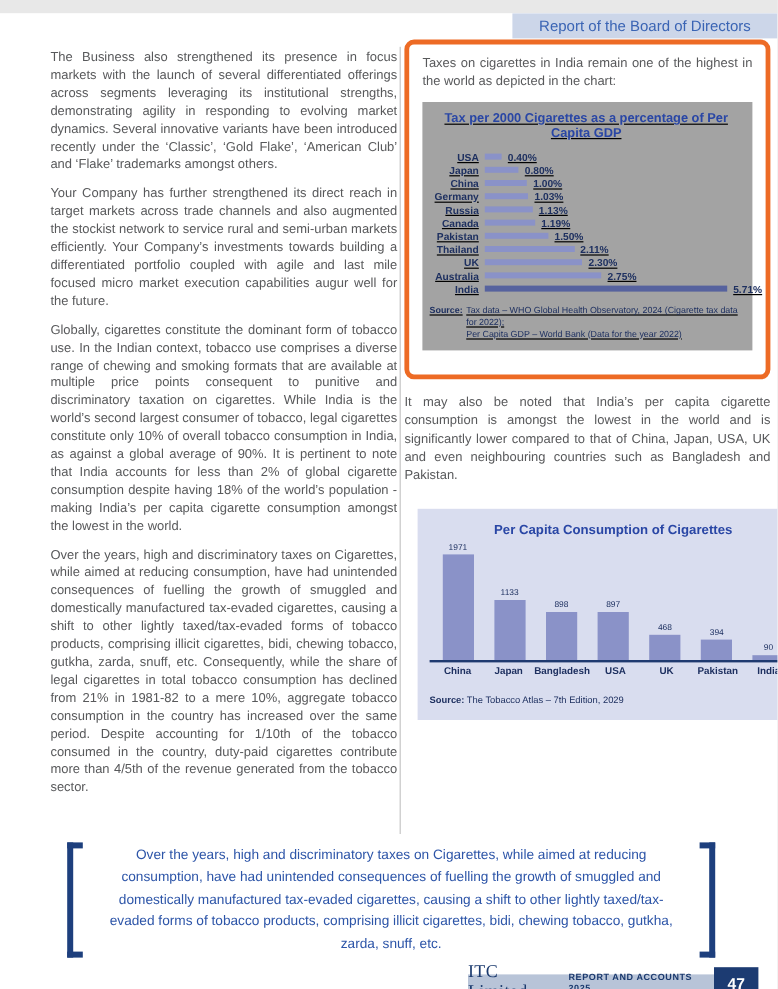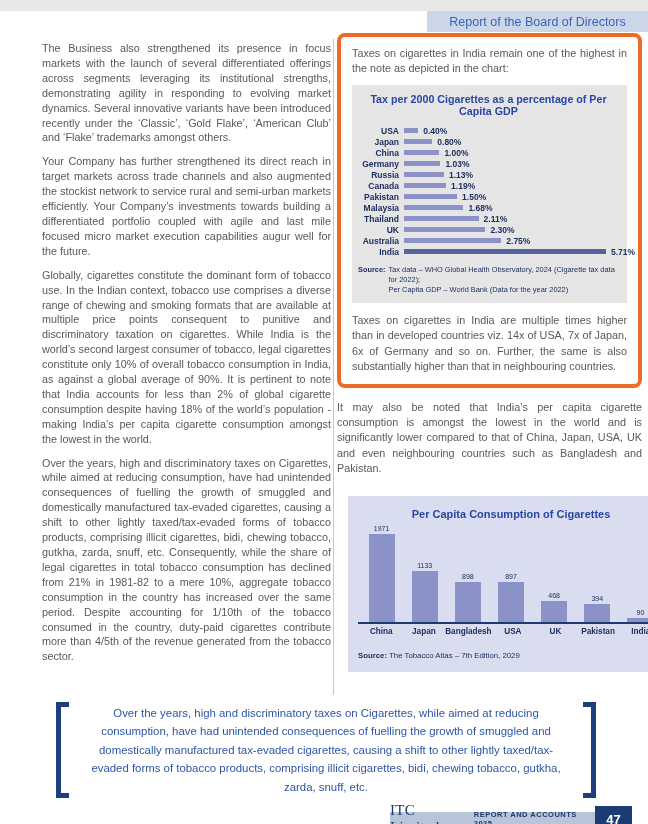--- a/index.html
+++ b/index.html
@@ -27,21 +27,21 @@
 
   
   .right-col { position:absolute; left:337px; top:22px; width:305px; }
 
   .highlight-box {
     border:4px solid #ed6b25; border-radius:8px; background:#fff;
     padding:9px 11px 10px 11px;
   }
   .box-text { color:#58595b; font-size:10.8px; line-height:15.2px; text-align:justify; margin:0; }
 
-  .chart1 { background:#e5e5e5; margin:9px 0 10px 0; padding:8px 8px 9px 6px; }
+  .chart1 { background:#a3a3a3; margin:9px 0 10px 0; padding:8px 8px 9px 6px;text-decoration:underline; }
   .chart1-title { color:#2946a5; font-weight:bold; font-size:10.7px; text-align:center; margin-bottom:8px; }
   .hrow { display:flex; align-items:center; height:11px; }
   .hlabel { flex:none; width:46px; text-align:right; font-size:8.5px; font-weight:bold; color:#1e3060; padding-right:5px; }
   .hbar { flex:none; height:5px; background:#8a92c8; }
   .hbar.hl { background:#56629e; }
   .hvalue { font-size:8.5px; font-weight:bold; color:#1e3060; margin-left:5px; white-space:nowrap; }
   .source-row { display:flex; margin-top:8px; font-size:7.4px; line-height:9.6px; color:#1e3060; }
   .source-label { font-weight:bold; margin-right:3px; white-space:nowrap; }
 
   .para2 { margin:12px 0 0 0; color:#58595b; font-size:10.8px; line-height:15.2px; text-align:justify; }
@@ -95,21 +95,21 @@
   <div class="left-col">
     <p>The Business also strengthened its presence in focus markets with the launch of several differentiated offerings across segments leveraging its institutional strengths, demonstrating agility in responding to evolving market dynamics. Several innovative variants have been introduced recently under the ‘Classic’, ‘Gold Flake’, ‘American Club’ and ‘Flake’ trademarks amongst others.</p>
     <p>Your Company has further strengthened its direct reach in target markets across trade channels and also augmented the stockist network to service rural and semi-urban markets efficiently. Your Company’s investments towards building a differentiated portfolio coupled with agile and last mile focused micro market execution capabilities augur well for the future.</p>
     <p>Globally, cigarettes constitute the dominant form of tobacco use. In the Indian context, tobacco use comprises a diverse range of chewing and smoking formats that are available at multiple price points consequent to punitive and discriminatory taxation on cigarettes. While India is the world’s second largest consumer of tobacco, legal cigarettes constitute only 10% of overall tobacco consumption in India, as against a global average of 90%. It is pertinent to note that India accounts for less than 2% of global cigarette consumption despite having 18% of the world’s population - making India’s per capita cigarette consumption amongst the lowest in the world.</p>
     <p>Over the years, high and discriminatory taxes on Cigarettes, while aimed at reducing consumption, have had unintended consequences of fuelling the growth of smuggled and domestically manufactured tax-evaded cigarettes, causing a shift to other lightly taxed/tax-evaded forms of tobacco products, comprising illicit cigarettes, bidi, chewing tobacco, gutkha, zarda, snuff, etc. Consequently, while the share of legal cigarettes in total tobacco consumption has declined from 21% in 1981-82 to a mere 10%, aggregate tobacco consumption in the country has increased over the same period. Despite accounting for 1/10th of the tobacco consumed in the country, duty-paid cigarettes contribute more than 4/5th of the revenue generated from the tobacco sector.</p>
   </div>
 
   <div class="right-col">
 
     <div class="highlight-box">
-      <p class="box-text">Taxes on cigarettes in India remain one of the highest in the note as depicted in the chart:</p>
+      <p class="box-text">Taxes on cigarettes in India remain one of the highest in the world as depicted in the chart:</p>
 
       <div class="chart1">
         <div class="chart1-title">Tax per 2000 Cigarettes as a percentage of Per Capita GDP</div>
         <div>
             <div class="hrow">
               <span class="hlabel">USA</span>
               <span class="hbar" style="width: 14.2px;"></span>
               <span class="hvalue">0.40%</span>
             </div>
             <div class="hrow">
@@ -134,25 +134,20 @@
             </div>
             <div class="hrow">
               <span class="hlabel">Canada</span>
               <span class="hbar" style="width: 42.1px;"></span>
               <span class="hvalue">1.19%</span>
             </div>
             <div class="hrow">
               <span class="hlabel">Pakistan</span>
               <span class="hbar" style="width: 53.1px;"></span>
               <span class="hvalue">1.50%</span>
-            </div>
-            <div class="hrow">
-              <span class="hlabel">Malaysia</span>
-              <span class="hbar" style="width: 59.4px;"></span>
-              <span class="hvalue">1.68%</span>
             </div>
             <div class="hrow">
               <span class="hlabel">Thailand</span>
               <span class="hbar" style="width: 74.6px;"></span>
               <span class="hvalue">2.11%</span>
             </div>
             <div class="hrow">
               <span class="hlabel">UK</span>
               <span class="hbar" style="width: 81.4px;"></span>
               <span class="hvalue">2.30%</span>
@@ -170,21 +165,20 @@
           </div>
         <div class="source-row">
           <span class="source-label">Source:</span>
           <span>
             <div>Tax data – WHO Global Health Observatory, 2024 (Cigarette tax data for 2022);</div>
             <div>Per Capita GDP – World Bank (Data for the year 2022)</div>
           </span>
         </div>
       </div>
 
-      <p class="box-text">Taxes on cigarettes in India are multiple times higher than in developed countries viz. 14x of USA, 7x of Japan, 6x of Germany and so on. Further, the same is also substantially higher than that in neighbouring countries.</p>
     </div>
 
     <p class="para2">It may also be noted that India’s per capita cigarette consumption is amongst the lowest in the world and is significantly lower compared to that of China, Japan, USA, UK and even neighbouring countries such as Bangladesh and Pakistan.</p>
 
     <div class="chart2">
       <div class="chart2-title">Per Capita Consumption of Cigarettes</div>
       <div class="plot">
           <div class="vgroup">
             <div class="vvalue">1971</div>
             <div class="vbar" style="height: 88px;"></div>

